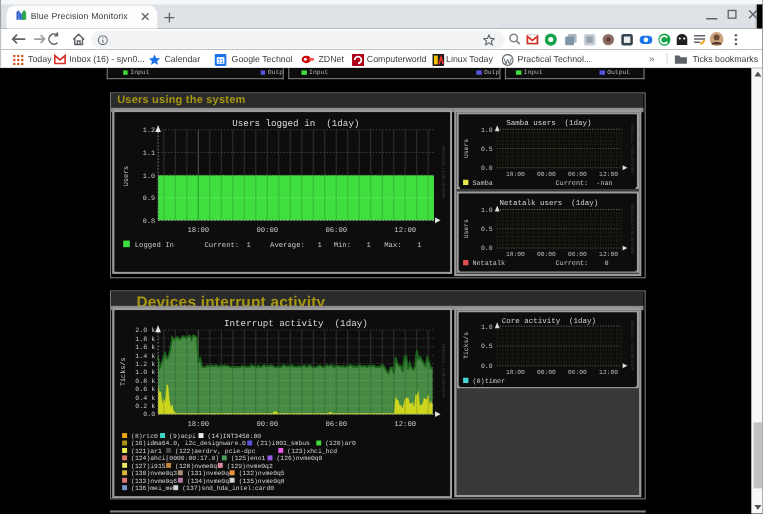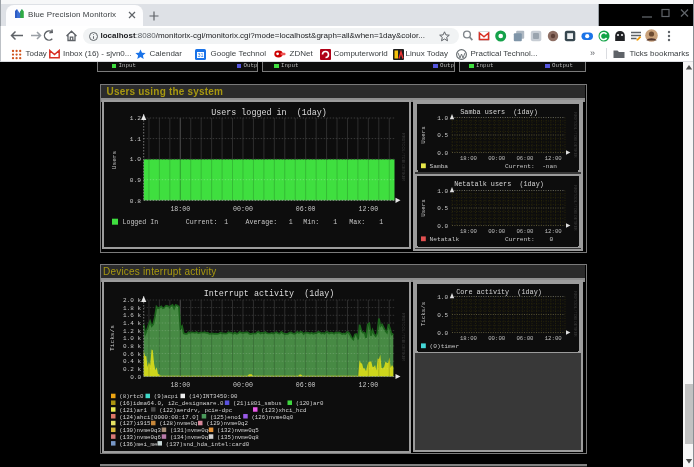--- a/index.html
+++ b/index.html
@@ -1,20 +1,20 @@
 <!DOCTYPE html>
 <html><head><meta charset="utf-8"><style>
 
 * { margin:0; padding:0; box-sizing:border-box; }
 html,body { width:694px; height:467px; overflow:hidden; background:#000; }
 body { font-family:"Liberation Sans", sans-serif; position:relative; }
 .abs { position:absolute; }
 
 </style></head><body>
-<div class="abs" style="left:0;top:0;width:599px;height:26px;background:#dee1e6;border-left:1px solid #9aa0a6;border-right:1px solid #9aa0a6">
+<div class="abs" style="left:0;top:0;width:688px;height:26px;background:#dee1e6;border-left:1px solid #9aa0a6;border-right:1px solid #9aa0a6">
 <div class="abs" style="left:0;top:0;width:694px;height:4px;background:#f6f7f8"></div>
 <div class="abs" style="left:5px;top:4.5px;width:137px;height:21.5px;background:#fdfdfe;border-radius:8px 8px 0 0"></div>
 <svg class="abs" style="left:13px;top:8px" width="11" height="11" viewBox="0 0 11 11">
 <path d="M1 10 L1 3 L3 1 L3 10 Z" fill="#2e5cc5"></path>
 <path d="M3 10 L3 1 L5.5 5 L8 1 L8 10 Z" fill="#3b6fd4"></path>
 <path d="M6.2 10 L6.2 3.5 L8 1 L9.8 3.5 L9.8 10 Z" fill="#2faa44"></path>
 </svg>
 <div class="abs" style="left:27px;top:10px;font-size:8px;color:#3c4043;letter-spacing:0.1px">Blue Precision Monitorix</div>
 <svg class="abs" style="left:127px;top:11px" width="8" height="8">
       <path d="M1 1 L7 7 M7 1 L1 7" stroke="#5f6368" stroke-width="1.2"></path>
@@ -33,21 +33,20 @@
 <path d="M14 7.5 L2.5 7.5 M6.5 3.5 L2.5 7.5 L6.5 11.5" stroke="#5f6368" stroke-width="1.5"></path>
 <path d="M22 7.5 L31.5 7.5 M28 4 L31.5 7.5 L28 11" stroke="#9aa0a6" stroke-width="1.5"></path>
 <path d="M43 4 A4.6 4.6 0 1 0 43.3 10.8 M43 1.5 L43.3 4.4 L40.4 4.7" stroke="#5f6368" stroke-width="1.4"></path>
 <path d="M57.5 8 L62.5 3.2 L67.5 8 M59 7 L59 12.5 L66 12.5 L66 7 M61.3 12.5 L61.3 9.2 L63.8 9.2 L63.8 12.5" stroke="#5f6368" stroke-width="1.3"></path>
 </svg>
 <div class="abs" style="left:82px;top:2px;width:376px;height:15.5px;background:#f1f3f4;border-radius:8px"></div>
 <svg class="abs" style="left:88px;top:5.5px" width="9" height="9" fill="none">
       <circle cx="4.5" cy="4.5" r="4" stroke="#5f6368" stroke-width="1"></circle>
       <path d="M4.5 2.2 L4.5 2.9 M4.5 4.2 L4.5 6.8" stroke="#5f6368" stroke-width="1"></path>
     </svg>
-<div class="abs" style="left:99.5px;top:5px;font-size:8px;color:#202124;white-space:nowrap"><span style="font-weight:bold">localhost</span><span style="color:#5f6368">:8080</span>/monitorix-cgi/monitorix.cgi?mode=localhost&amp;graph=all&amp;when=1day&amp;color...</div>
 <svg class="abs" style="left:438px;top:4.5px" width="11" height="11" fill="none">
       <path d="M5.5 0.8 L6.9 3.9 L10.3 4.2 L7.7 6.4 L8.5 9.8 L5.5 8 L2.5 9.8 L3.3 6.4 L0.7 4.2 L4.1 3.9 Z" stroke="#5f6368" stroke-width="1"></path>
     </svg>
 <svg class="abs" style="left:461px;top:3.5px" width="12.5" height="12.5" fill="none">
       <circle cx="5" cy="4.5" r="3.4" fill="none" stroke="#80868b" stroke-width="1.4"></circle>
       <path d="M7.6 7.2 L10.4 10.2" stroke="#80868b" stroke-width="1.7"></path>
     </svg>
 <svg class="abs" style="left:477px;top:3.5px" width="12.5" height="12.5" fill="none">
       <rect x="0.5" y="1.5" width="11" height="9" rx="1.5" fill="#fff" stroke="#dadce0"></rect>
       <path d="M1.5 3 L6 6.8 L10.5 3 L10.5 9.5 L1.5 9.5 Z" fill="none" stroke="#d93025" stroke-width="1.5"></path>
@@ -178,21 +177,21 @@
 <div class="abs" style="left:99.5px;top:21.5px;width:487px;height:169.5px;border:1.5px solid #7a7a7a;background:#000"></div>
 <div class="abs" style="left:101px;top:23.0px;width:484px;height:12.5px;background:#2b2b2b"></div>
 <div class="abs" style="left:106.5px;top:23.7px;font-size:10px;font-weight:bold;color:#a89810;letter-spacing:0.2px">Users using the system</div>
 <div class="abs" style="left:101px;top:35.5px;width:484px;height:4px;background:#8f8f8f"></div>
 <div class="abs" style="left:102px;top:37.5px;width:309px;height:149.5px;border:2.5px solid #9c9c9c;background:#0d0d0d"></div>
 <div class="abs" style="left:413px;top:37.5px;width:169.5px;height:151px;border:2px solid #9c9c9c;background:#383838"></div>
 <div class="abs" style="left:415px;top:39.5px;width:165.5px;height:70.5px;border:2px solid #9c9c9c;background:#0d0d0d"></div>
 <div class="abs" style="left:415px;top:112px;width:165.5px;height:73.5px;border:2px solid #9c9c9c;background:#0d0d0d"></div>
 <div class="abs" style="left:99.5px;top:201.5px;width:487px;height:190.5px;border:1.5px solid #7a7a7a;background:#000"></div>
 <div class="abs" style="left:101px;top:203.0px;width:484px;height:12.5px;background:#2b2b2b"></div>
-<div class="abs" style="left:103px;top:203.7px;font-size:10px;font-weight:normal;color:#a89810;letter-spacing:0.2px">Devices interrupt activity</div>
+<div class="abs" style="left:124px;top:203.7px;font-size:14px;font-weight:bold;color:#a89810;letter-spacing:0.2px">Devices interrupt activity</div>
 <div class="abs" style="left:101px;top:215.5px;width:484px;height:4px;background:#8f8f8f"></div>
 <div class="abs" style="left:102px;top:217.5px;width:309px;height:173px;border:2.5px solid #9c9c9c;background:#0d0d0d"></div>
 <div class="abs" style="left:413px;top:217.5px;width:169.5px;height:172.5px;border:2px solid #9c9c9c;background:#383838"></div>
 <div class="abs" style="left:415px;top:219.5px;width:165.5px;height:71px;border:2px solid #9c9c9c;background:#0d0d0d"></div>
 <div class="abs" style="left:99.5px;top:402px;width:487px;height:2.2px;background:#828282"></div>
 <div class="abs" style="left:99.5px;top:404.2px;width:487px;height:0.8px;background:#2b2b2b"></div>
 </div>
 <svg style="position:absolute;left:104.5px;top:102px" width="304" height="145">
 <rect width="304" height="145" fill="#0d0d0d"></rect>
 <rect x="38.7" y="57.2" width="250.8" height="41.099999999999994" fill="#3fdf3f"></rect>

